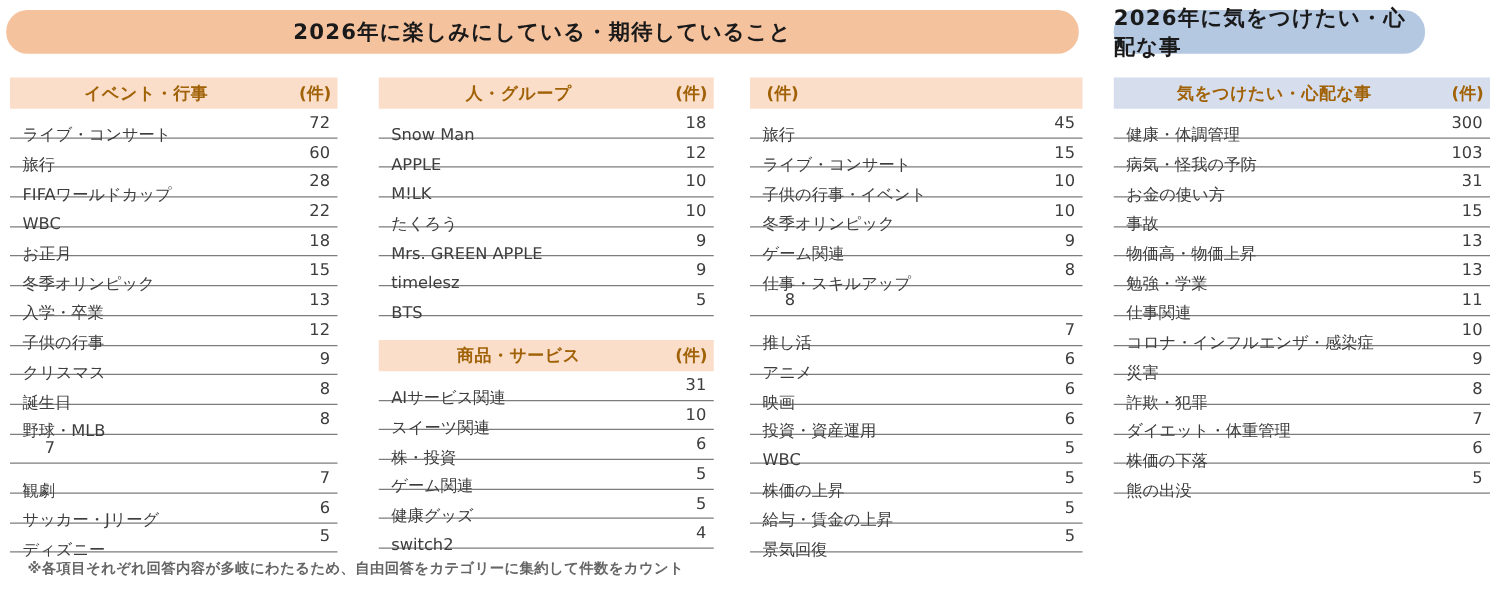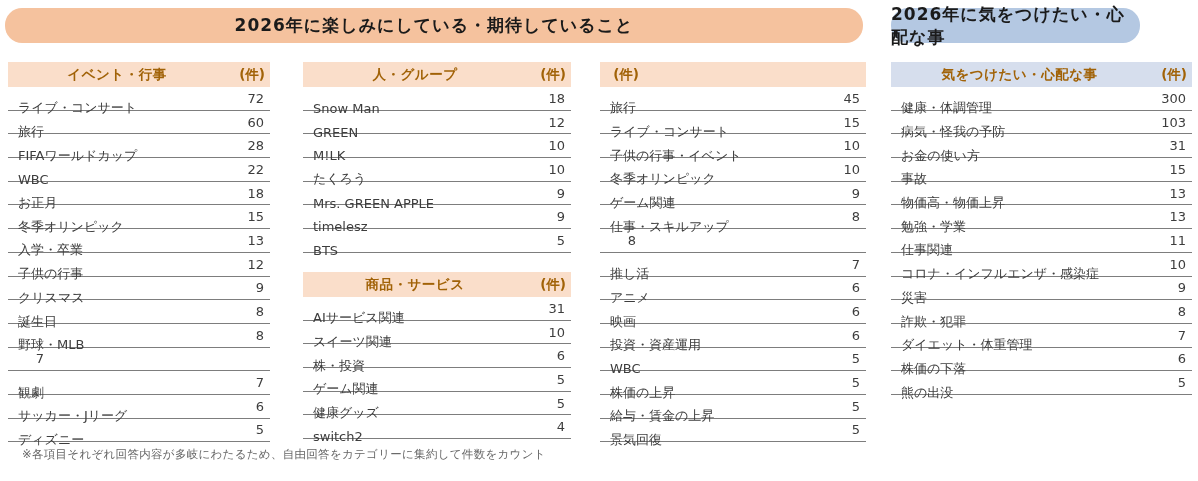--- a/index.html
+++ b/index.html
@@ -28,21 +28,21 @@
   .trow {
     display:flex; align-items:center; height:23.7px;
     border-bottom:1px solid var(--row-border,#7d7d7d);
     font-size:13px; color:var(--row-text,#3d3d3d);
   }
   .rlabel { flex:1; padding-left:10px; white-space:nowrap; overflow:hidden;margin-top:20px; }
   .rvalue { width:42px; text-align:right; padding-right:6px; }
 
   .footnote {
     position:absolute; left:22px; top:447px;
-    font-size:11.5px; color:#666666; letter-spacing:0.3px;
+    font-size:11.5px; color:#666666; letter-spacing:0.3px;font-weight:bold;
   }
 </style>
 </head>
 <body>
 
 <div class="canvas">
 
   <div class="title-bar left">2026年に楽しみにしている・期待していること</div>
 
   <div class="title-bar right">2026年に気をつけたい・心配な事</div>
@@ -116,21 +116,21 @@
   <div class="table peach" style="left:303px; top:62px;  width:268px;">
       <div class="thead">
         <span class="hname">人・グループ</span>
         <span class="hcount">(件)</span>
       </div>
       <div class="trow">
         <span class="rlabel">Snow Man</span>
         <span class="rvalue">18</span>
       </div>
       <div class="trow">
-        <span class="rlabel">GREEN</span>
+        <span class="rlabel">APPLE</span>
         <span class="rvalue">12</span>
       </div>
       <div class="trow">
         <span class="rlabel">M!LK</span>
         <span class="rvalue">10</span>
       </div>
       <div class="trow">
         <span class="rlabel">たくろう</span>
         <span class="rvalue">10</span>
       </div>

